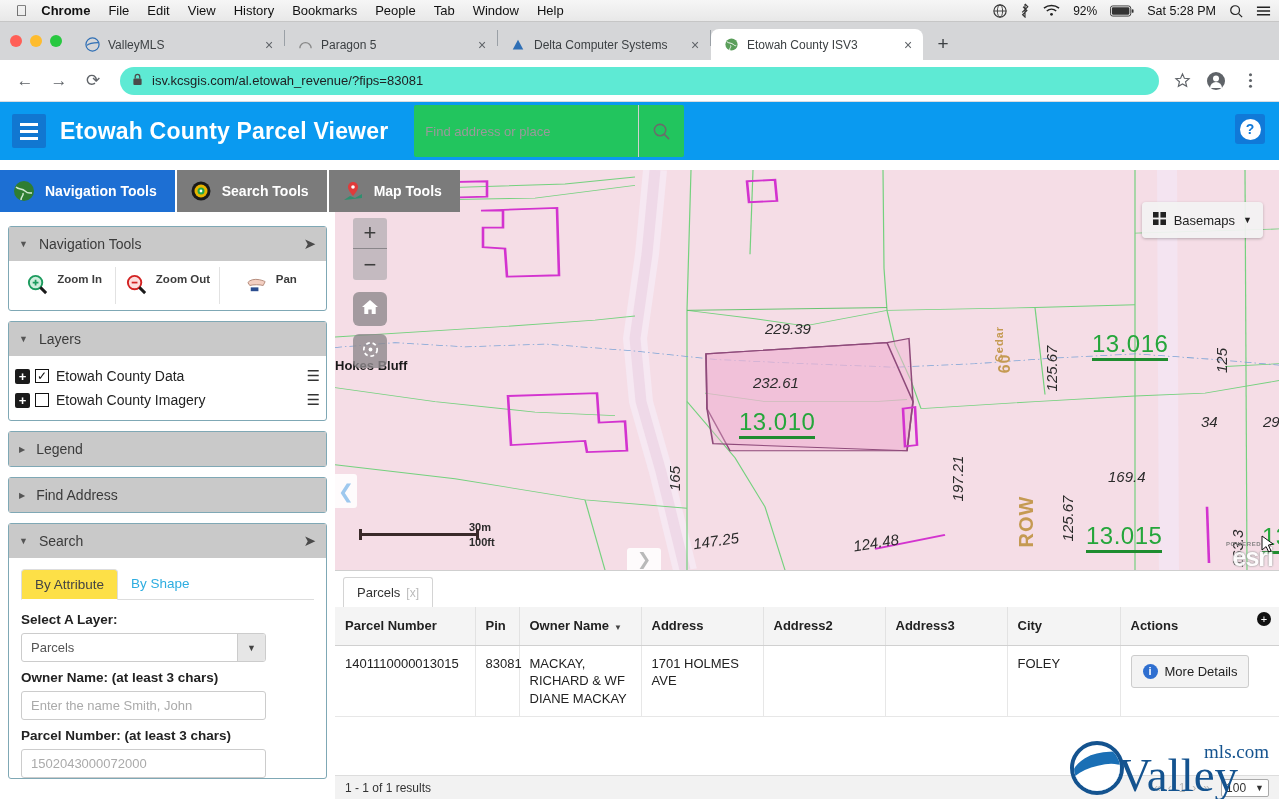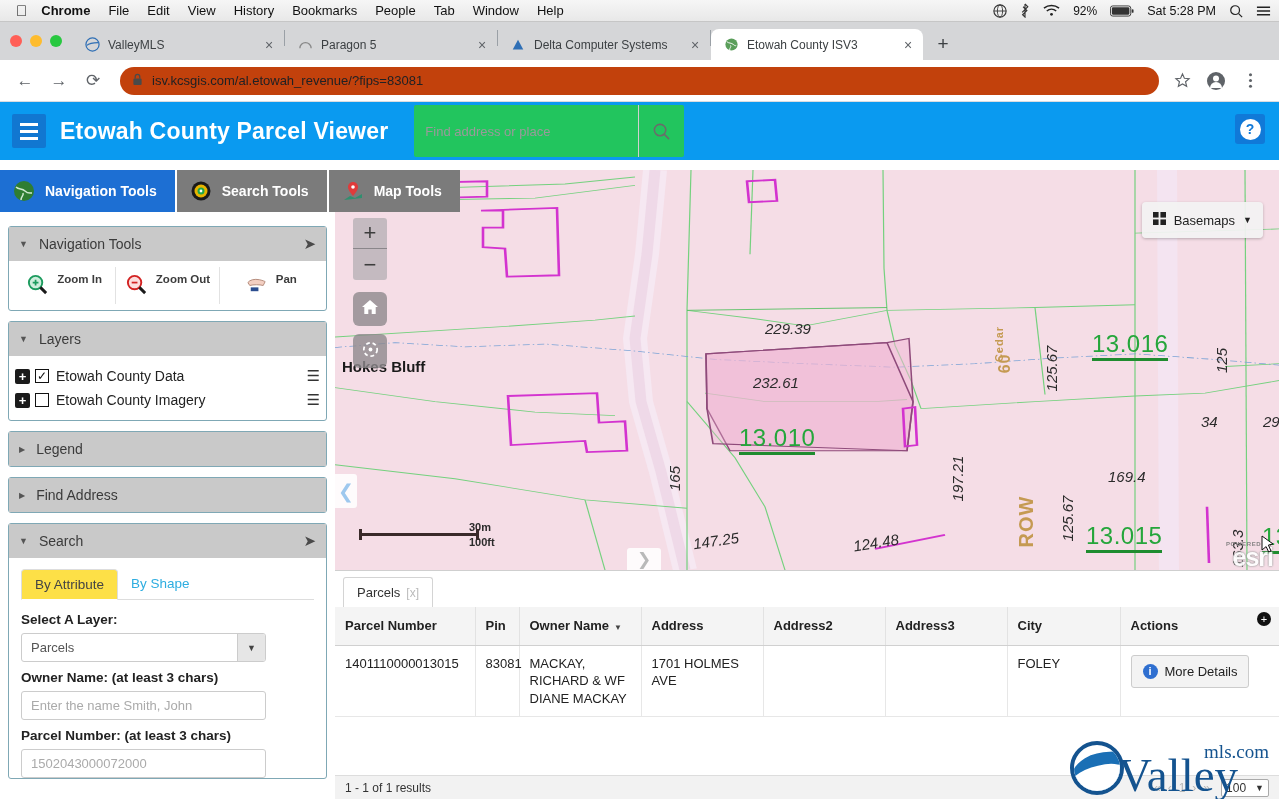--- a/index.html
+++ b/index.html
@@ -59,21 +59,21 @@
   #omnirow {
     height: 42px; width: 100%;
     background: #fff;
     display: flex; align-items: center;
     padding: 0 10px;
     border-bottom: 1px solid #dadce0;
   }
   .navbtn { width: 30px; height: 30px; display:flex; align-items:center; justify-content:center;
             font-size: 17px; color: #5f6368; margin-right: 4px; }
   #urlbox {
-    flex: 1; height: 28px; background: #c2410c; border-radius: 14px;
+    flex: 1; height: 28px; background: #5eead4; border-radius: 14px;
     display: flex; align-items: center; padding: 0 12px; margin: 0 8px;
     font-size: 13px; color: #202124;
   }
   #urlbox .lock { margin-right: 9px; font-size: 11px; }
   .omni-right { display:flex; align-items:center; }
 
   
   #appheader {
     height: 58px; background: #0a9af0;
     display: flex; align-items: center; padding: 0 12px;
@@ -524,21 +524,21 @@
         <path d="M568 340 L580 338 L582 392 L570 394 Z"></path>
         <path d="M540 540 L610 520"></path>
         <path d="M872 480 L874 560"></path>
       </g>
 
       <g stroke="#4fbf5c" stroke-width="1" fill="none">
         <path d="M352 200 L552 196"></path>
       </g>
     </svg>
 
-    <div class="mlabel parcel-id" style="left:404px; top:254px;text-align:right;"><u>13.010</u></div>
+    <div class="mlabel parcel-id" style="left:404px; top:238px;text-align:right;"><u>13.010</u></div>
 
     <div class="mlabel parcel-id" style="left:751px; top:352px;"><u>13.015</u></div>
     <div class="mlabel parcel-id" style="left:757px; top:160px;"><u>13.016</u></div>
 
     <div class="mlabel parcel-id" style="left:927px; top:353px;"><u>13.026</u></div>
 
     <div class="mlabel dim" style="left:430px; top:150px;">229.39</div>
     <div class="mlabel dim" style="left:418px; top:204px;">232.61</div>
     <div class="mlabel dim" style="left:358px; top:362px; transform:rotate(-8deg);">147.25</div>
     <div class="mlabel dim" style="left:518px; top:364px; transform:rotate(-9deg);">124.48</div>
@@ -552,21 +552,21 @@
     <div class="mlabel dim" style="left:866px; top:243px;">34</div>
     <div class="mlabel dim" style="left:928px; top:243px;">29</div>
     <div class="mlabel dim" style="left:773px; top:298px;">169.4</div>
 
     <div class="mlabel dim" style="left:884px; top:370px; transform:rotate(-90deg);">163.3</div>
 
     <div class="mlabel street" style="left:646px; top:168px; transform:rotate(-90deg); font-size:11px;">Cedar</div>
     <div class="mlabel street" style="left:658px; top:182px; transform:rotate(-90deg); font-size:16px;">60'</div>
     <div class="mlabel street" style="left:666px; top:340px; transform:rotate(-90deg); font-size:20px;">ROW</div>
 
-    <div class="mlabel" style="left:0px; top:188px; font-size:15px; font-weight:bold; color:#1a1a1a;padding-left:7px;">Hokes Bluff</div>
+    <div class="mlabel" style="left:0px; top:188px; font-size:13px; font-weight:bold; color:#1a1a1a;">Hokes Bluff</div>
 
     <div id="zoomctl">
       <div>+</div>
       <div>−</div>
     </div>
     <div class="sqbtn" id="homebtn">
       <span>
         <svg width="20" height="20" viewBox="0 0 20 20">
             <path d="M10 3L2 10h2.3v7h4v-4.4h3.4V17h4v-7H18z" fill="#fff"></path>
           </svg>

